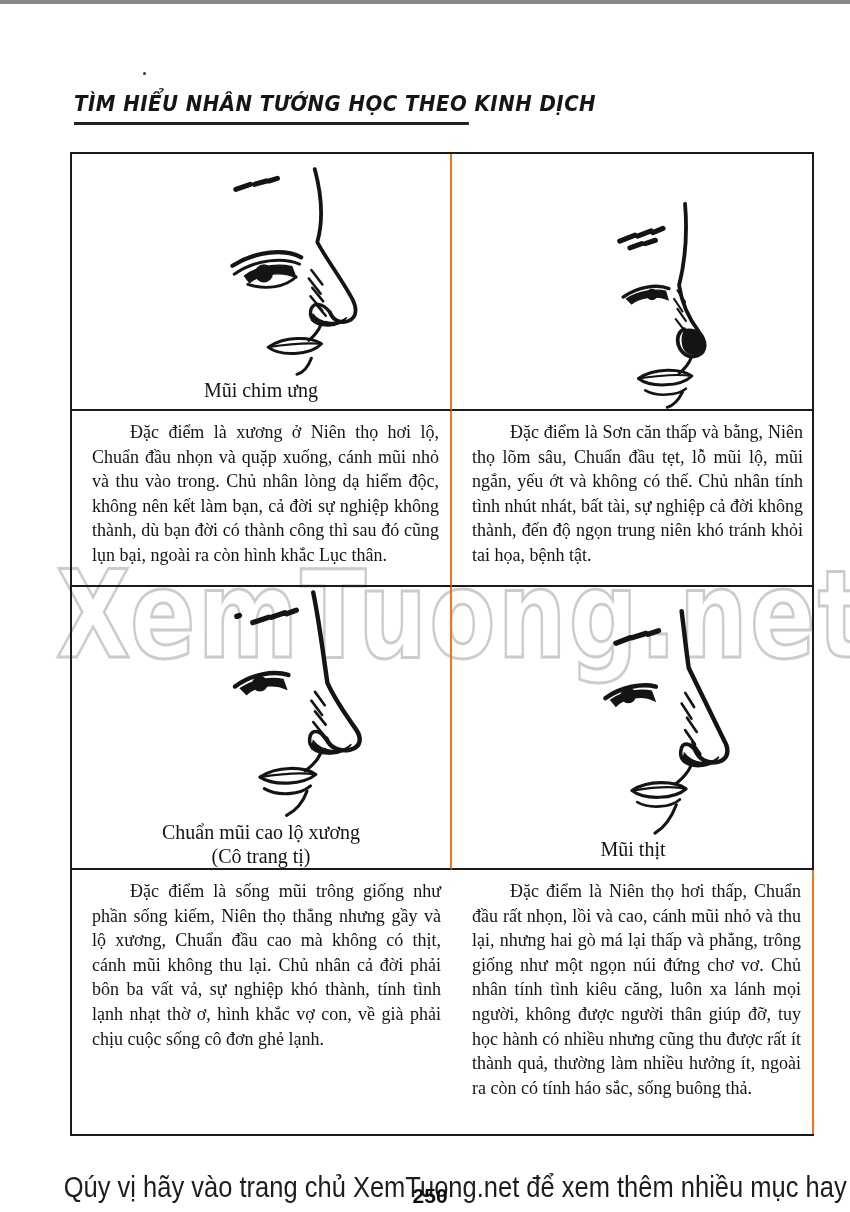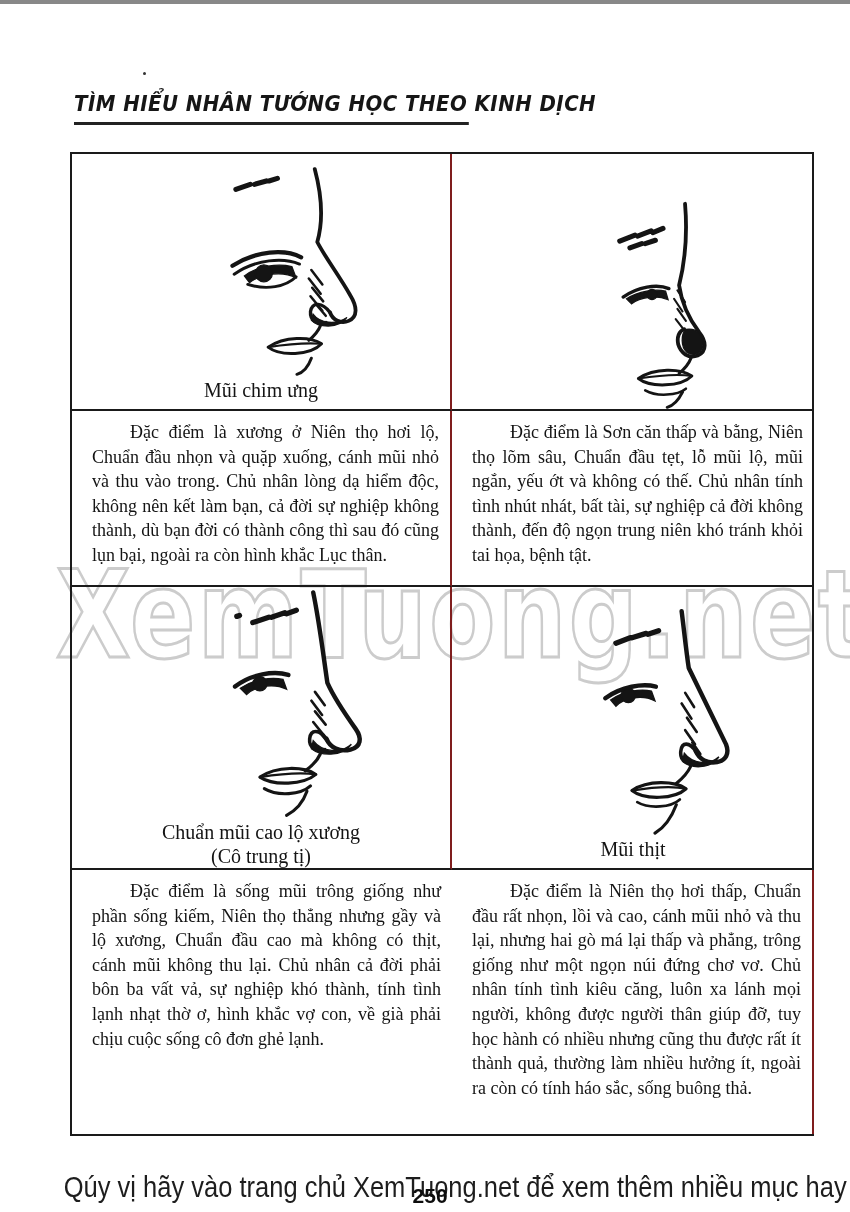--- a/index.html
+++ b/index.html
@@ -29,21 +29,21 @@
     pointer-events:none;
   }
   
   .nose-table {
     position:absolute; left:70px; top:148px; width:744px; z-index:1;
     display:grid; grid-template-columns:380px 362px;
     grid-template-rows:257px 176px 283px 264px;
     border:2px solid #1a1a1a; background:transparent;
   }
   .cell { border-bottom:2px solid #1a1a1a; overflow:hidden; }
-  .cell.col-l { border-right:2px solid #7f1d1d; }
+  .cell.col-l { border-right:2px solid #f97316; }
   .cell.last { border-bottom:none; }
   .cell.img { display:flex; flex-direction:column; }
   .img-wrap { flex:1; display:flex; align-items:flex-end; justify-content:center; padding-left:60px; }
   .caption {
     text-align:center; font-size:20px; line-height:24px; color:#141414;
     padding:2px 0 7px 0;
   }
   .caption .c2 { display:block; }
   .cell.txt p {
     padding:9px 11px 0 20px; text-align:justify; text-indent:38px;
@@ -153,21 +153,21 @@
           <path class="ink" stroke-width="5" d="M62,112 C80,98 106,94 122,99"></path>
           <path class="fill" d="M68,114 C82,104 103,101 116,104 L120,115 C106,108 85,111 75,121 Z"></path>
           <circle class="fill" cx="90" cy="109" r="8"></circle>
           <g class="ink" stroke-width="3">
             <path d="M152,118 l11,15 M148,128 l12,16 M152,140 l12,15 M150,152 l12,15 M156,162 l10,12"></path>
           </g>
         </svg>
       </div>
       <div class="caption">
         <span>Chuẩn mũi cao lộ xương</span>
-        <span class="c2">(Cô trung tị)</span>
+        <span class="c2">(Cô trang tị)</span>
       </div>
     </div>
 
     <div class="cell img col-r">
       <div class="img-wrap">
         <svg width="222" height="231" viewBox="0 0 250 260">
           <g class="ink" stroke-width="6">
             <path d="M72,44 l16,-6 M90,38 l16,-5 M108,34 l12,-4"></path>
           </g>
           <path class="ink" stroke-width="5" d="M146,8 C149,32 151,52 154,72 L196,158 C200,168 196,176 186,178 C175,180 166,175 162,166"></path>

